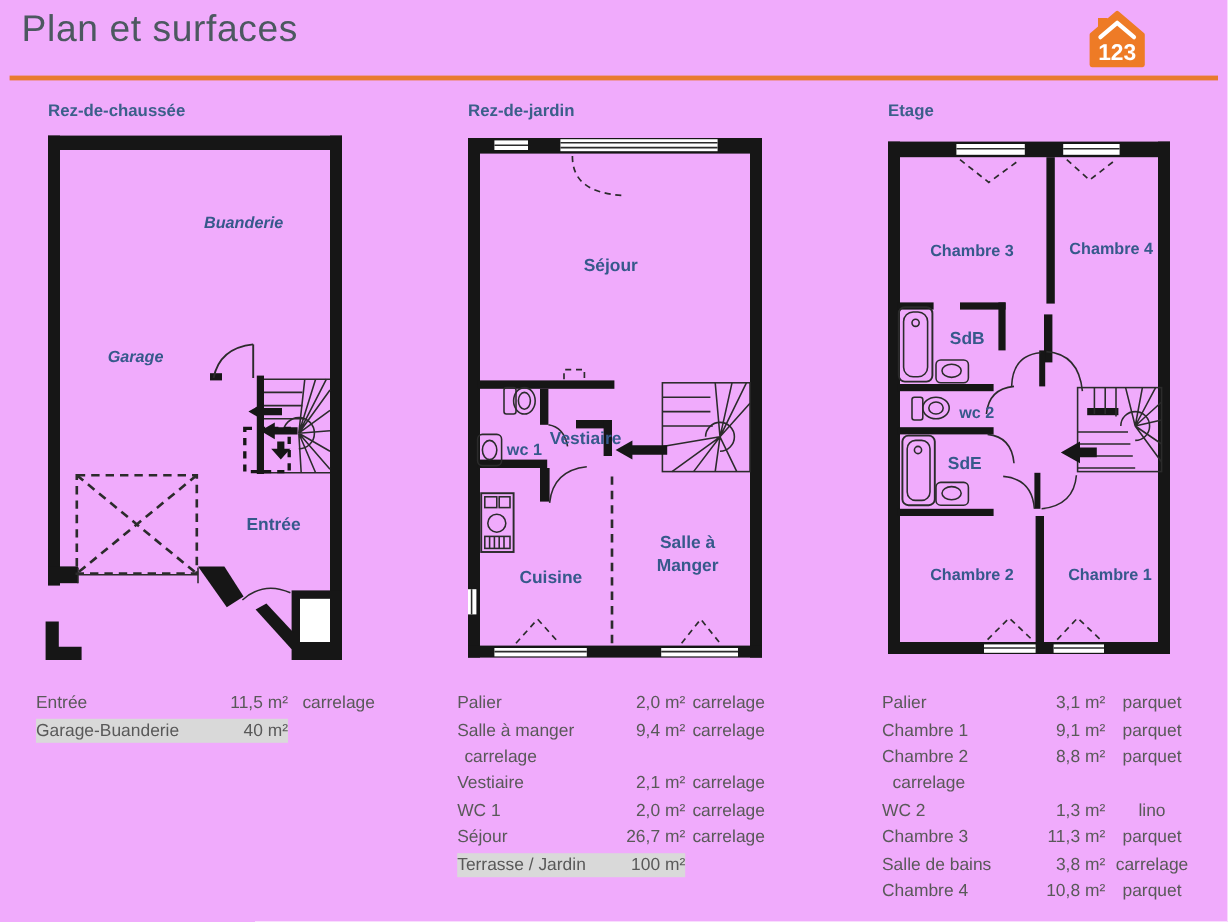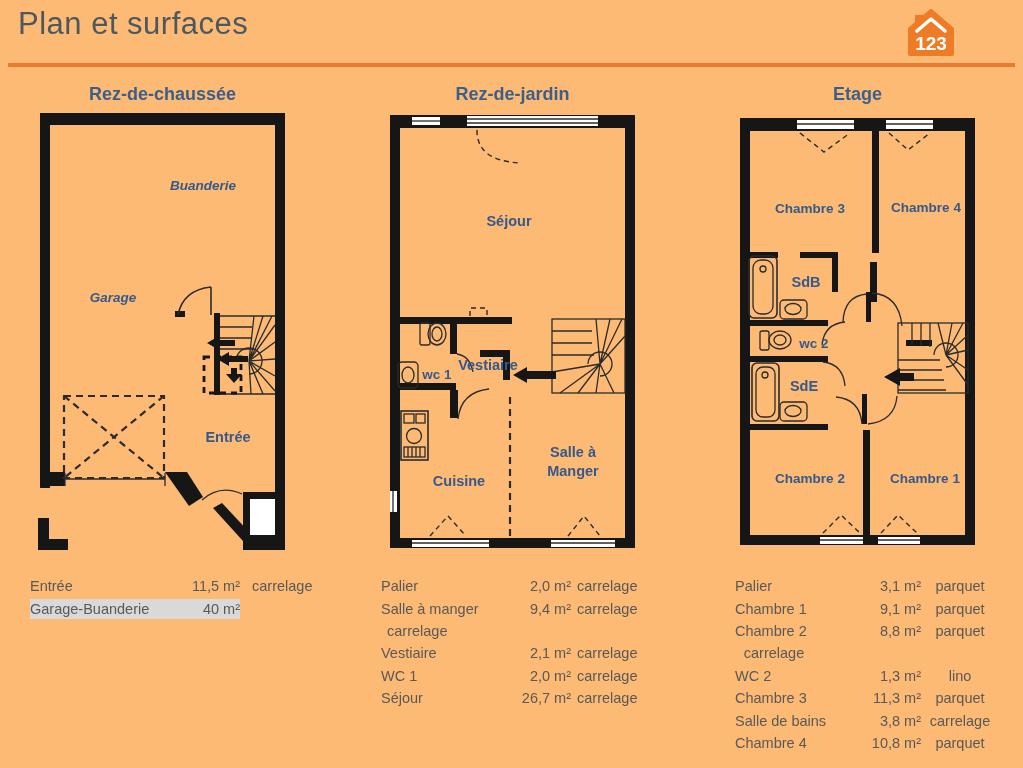--- a/index.html
+++ b/index.html
@@ -1,21 +1,21 @@
 <!DOCTYPE html>
 <html><head>
 <meta charset="utf-8">
 <style>
   html,body{margin:0;padding:0;background:#fff;}
-  #page{position:relative;width:1023px;height:768px;background:#fdba74;overflow:hidden;
+  #page{position:relative;width:1023px;height:768px;background:#f0abfc;overflow:hidden;
         font-family:"Liberation Sans",sans-serif;}
   #main-title{position:absolute;left:18px;top:6px;font-size:31px;font-weight:400;
         color:#4c5860;letter-spacing:.5px;}
   #accent-rule{position:absolute;left:8px;top:63px;width:1007px;height:4px;background:#e87b2f;}
-  .plan-title{position:absolute;top:84px;text-align:center;font-size:18px;font-weight:bold;color:#3b5f8a;}
+  .plan-title{position:absolute;top:84px;font-size:14px;font-weight:bold;color:#3b5f8a;}
   #pt1{left:40px;width:245px;} #pt2{left:390px;width:245px;} #pt3{left:740px;width:235px;}
   svg.plan{position:absolute;overflow:visible;}
   .wall{fill:#161616;}
   .thin{stroke:#2b2b2b;stroke-width:1.3;fill:none;}
   .thin2{stroke:#2b2b2b;stroke-width:1.6;fill:none;}
   .dash{stroke:#2b2b2b;stroke-width:2.2;fill:none;stroke-dasharray:7 5;}
   .dashthick{stroke:#161616;stroke-width:2.8;fill:none;stroke-dasharray:6 5;}
   .dashthin{stroke:#2b2b2b;stroke-width:1.4;fill:none;stroke-dasharray:5 4;}
   .winfill{fill:#fff;}
   .rl{font:bold 13.5px "Liberation Sans",sans-serif;fill:#36598b;}
@@ -303,20 +303,27 @@
       </div>
       <span class="cfloor">carrelage</span>
     </div>
     <div class="trow">
       <div class="rmain">
         <span class="cname">Séjour</span>
         <span class="carea">26,7 m²</span>
       </div>
       <span class="cfloor">carrelage</span>
     </div>
+    <div class="trow">
+      <div class="rmain hl">
+        <span class="cname">Terrasse / Jardin</span>
+        <span class="carea">100 m²</span>
+      </div>
+      <span class="cfloor"></span>
+    </div>
   </div>
 
   <div id="t3" class="stable t3">
     <div class="trow">
       <div class="rmain">
         <span class="cname">Palier</span>
         <span class="carea">3,1 m²</span>
       </div>
       <span class="cfloor">parquet</span>
     </div>

